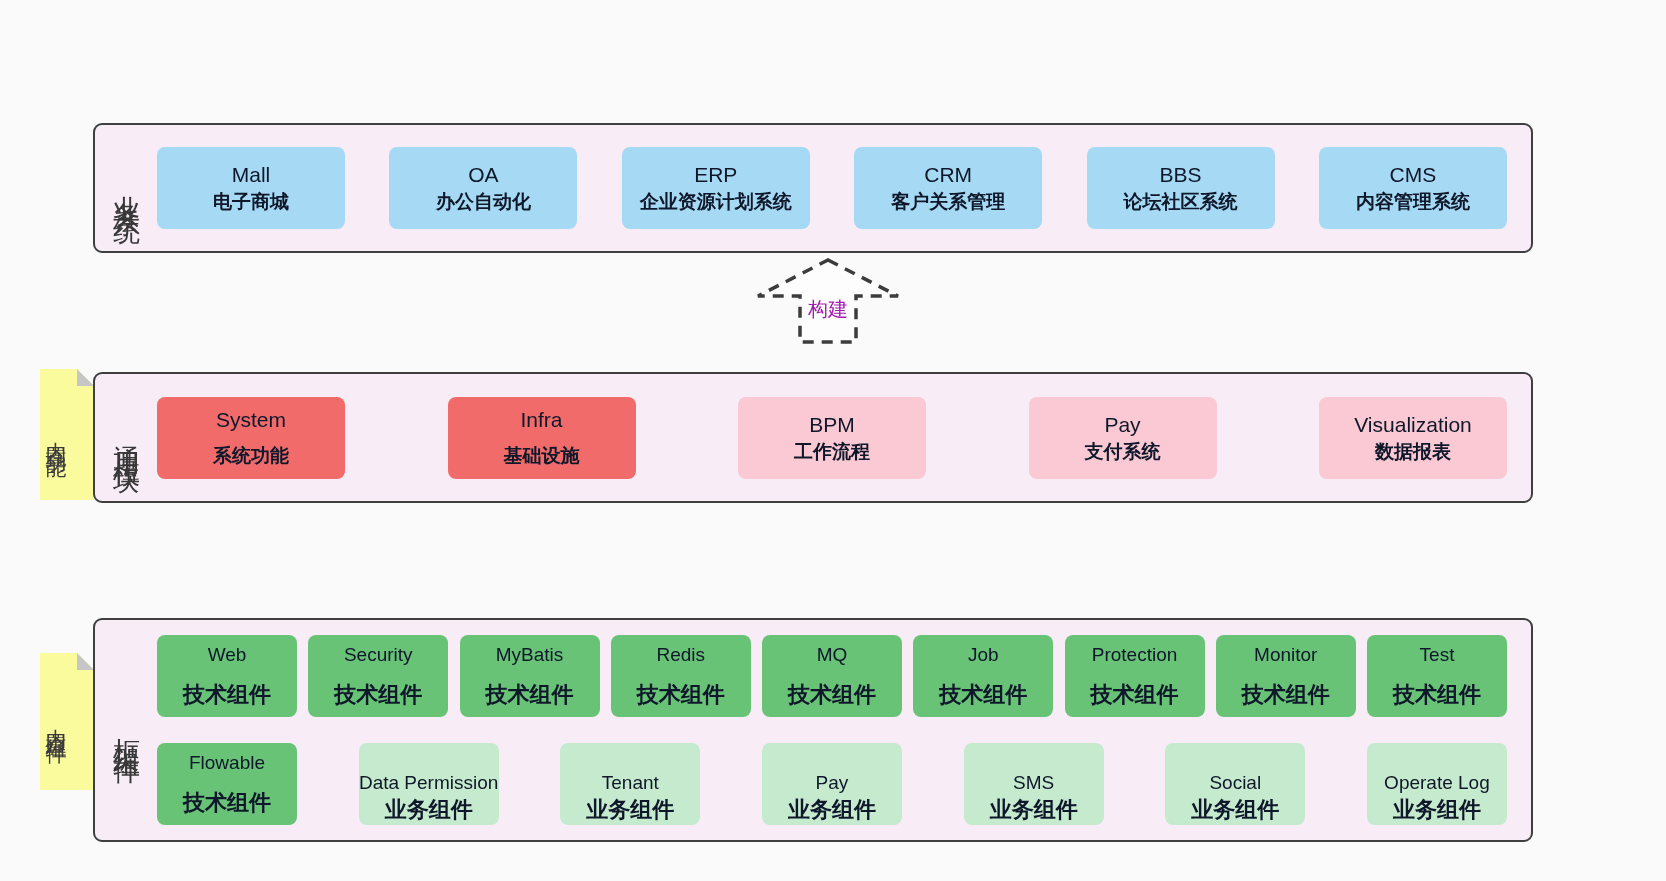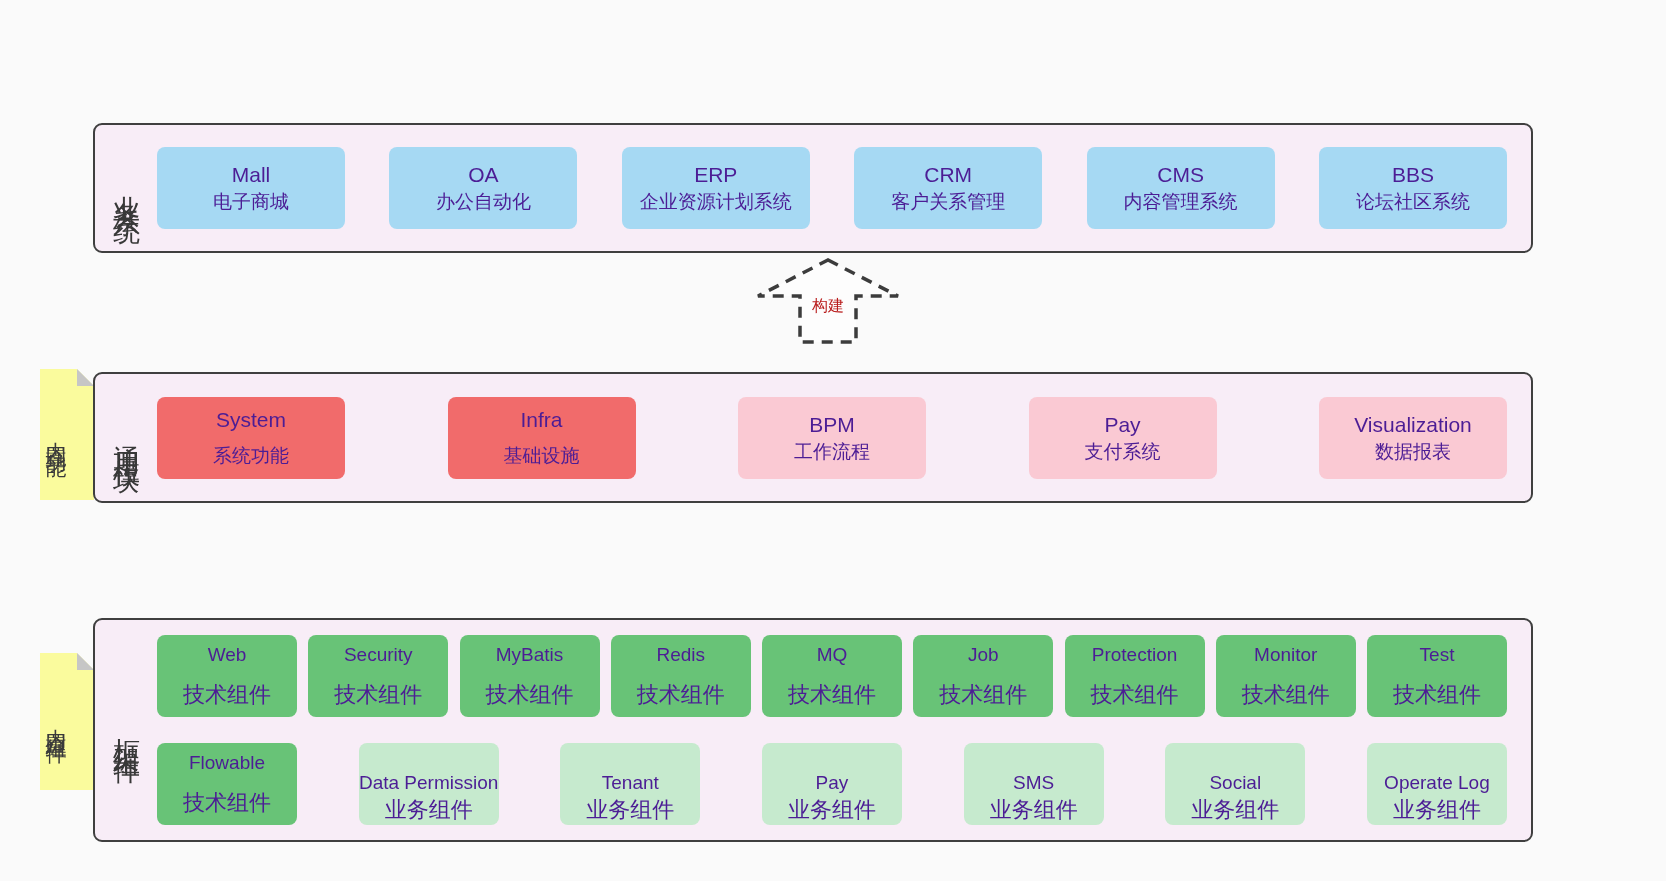--- a/index.html
+++ b/index.html
@@ -55,27 +55,27 @@
   .boxes.wrap { flex-wrap: wrap; row-gap: 26px; }
 
   .box {
     height: 82px;
     border-radius: 8px;
     display: flex;
     flex-direction: column;
     align-items: center;
     justify-content: center;
     text-align: center;
-    color: #4c1d95;
+    color: #0f172a;
     line-height: 1.35;
   }
   .box-w188 { width: 188px; }
   .box-w140 { width: 140px; }
   .box-title { font-size: 21px; }
-  .box-sub   { font-size: 19px; }
+  .box-sub   { font-size: 19px; font-weight: bold; }
   .box-w140 .box-title { font-size: 19px; }
   .box-w140 .box-sub   { font-size: 22px; }
 
   .blue   { background: #a6d9f3; }
   .red    { background: #f16b6b; gap: 9px; }
   .pink   { background: #fac9d3; }
   .green  { background: #68c377; gap: 12px; }
   .lgreen { background: #c6eace; justify-content: flex-end; }
 
   
@@ -123,22 +123,22 @@
   .arrow-1 { left: 753px; top: 256px; }
   .arrow-2 { left: 766px; top: 517px; }
   .arrow svg { display: block; }
   .arrow-label {
     position: absolute;
     left: 50%;
     top: 40px;
     transform: translateX(-50%);
     background: #fdfdfd;
     padding: 0 3px;
-    font-size: 16px;
-    color: #b91c1c;
+    font-size: 20px;
+    color: #a21caf;
     white-space: nowrap;
   }
 </style>
 </head>
 <body>
 
 <div class="canvas">
 
   <div class="arrow arrow-1">
     <svg width="150" height="90" viewBox="0 0 150 90">
@@ -171,26 +171,26 @@
       </div>
       <div class="box box-w188 blue">
         <div class="box-title">ERP</div>
         <div class="box-sub">企业资源计划系统</div>
       </div>
       <div class="box box-w188 blue">
         <div class="box-title">CRM</div>
         <div class="box-sub">客户关系管理</div>
       </div>
       <div class="box box-w188 blue">
+        <div class="box-title">BBS</div>
+        <div class="box-sub">论坛社区系统</div>
+      </div>
+      <div class="box box-w188 blue">
         <div class="box-title">CMS</div>
         <div class="box-sub">内容管理系统</div>
-      </div>
-      <div class="box box-w188 blue">
-        <div class="box-title">BBS</div>
-        <div class="box-sub">论坛社区系统</div>
       </div>
     </div>
   </section>
 
   <section class="band band-2">
     <div class="band-label">通用模块</div>
     <div class="boxes">
       <div class="box box-w188 red">
         <div class="box-title">System</div>
         <div class="box-sub">系统功能</div>

